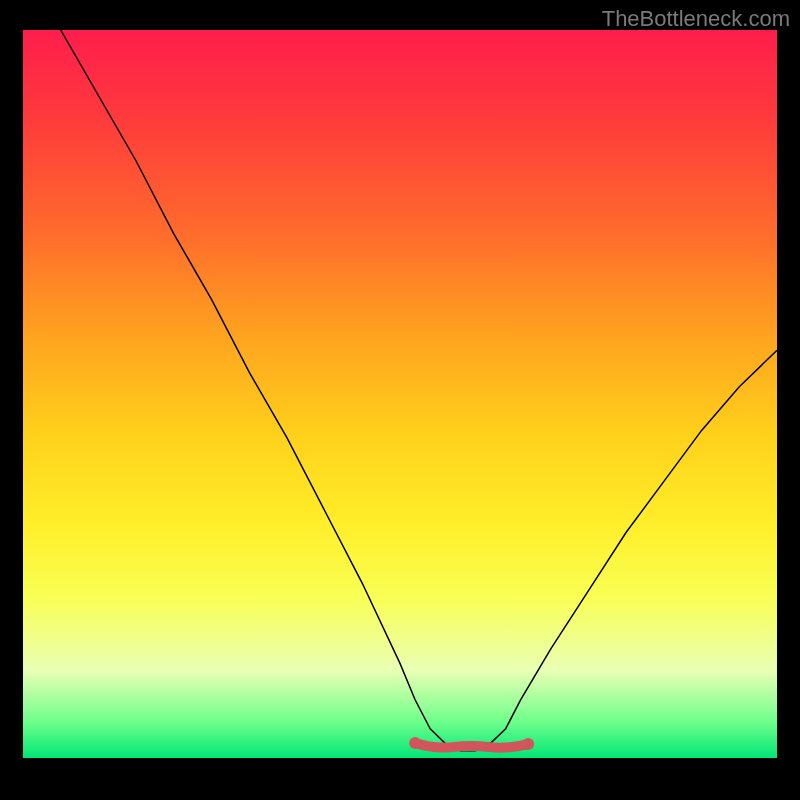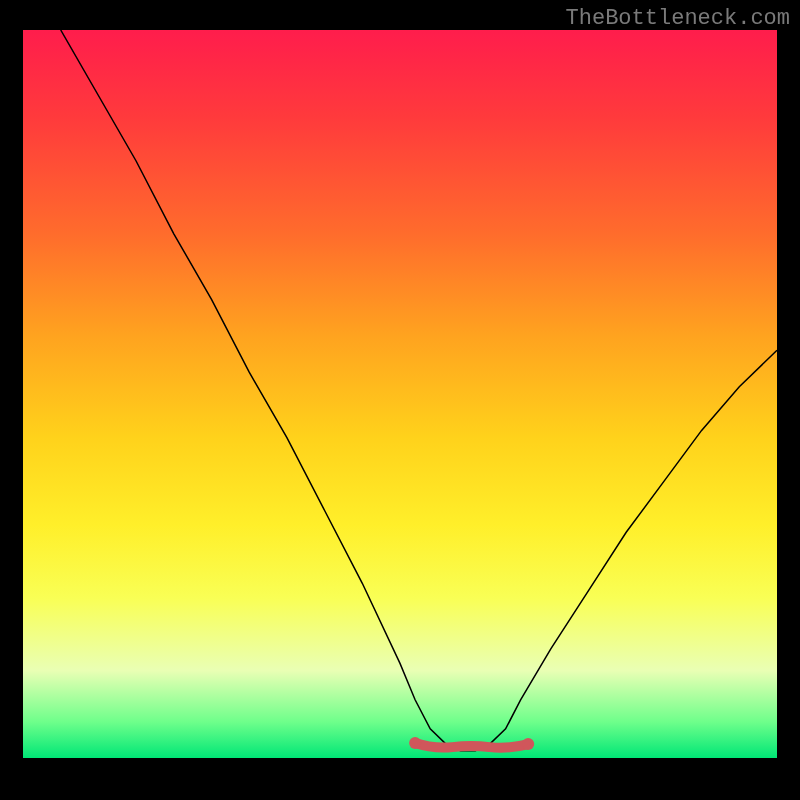--- a/index.html
+++ b/index.html
@@ -9,21 +9,21 @@
     height: 800px;
     background: #000;
     position: relative;
     overflow: hidden;
   }
   .watermark {
     position: absolute;
     top: 6px;
     right: 10px;
     color: #7a7a7a;
-    font-family: Liberation Mono, monospace;
+    font-family: Liberation Sans, sans-serif;
     font-size: 22px;
     z-index: 10;
   }
   .plot-area {
     position: absolute;
     left: 23px;
     top: 30px;
     width: 754px;
     height: 728px;
     overflow: hidden;

